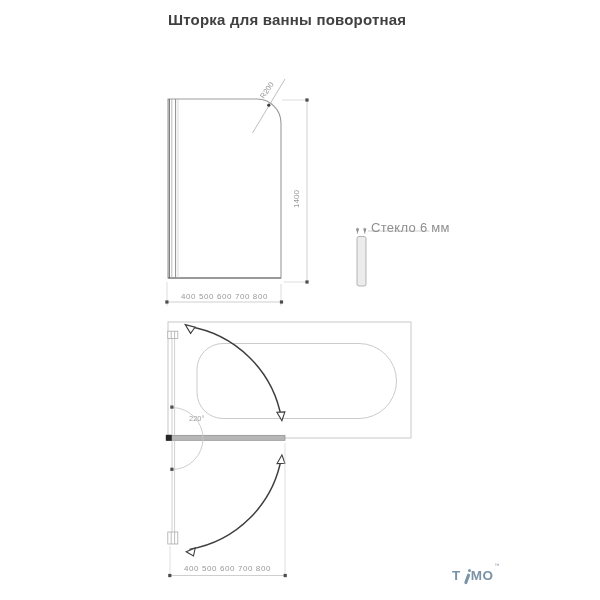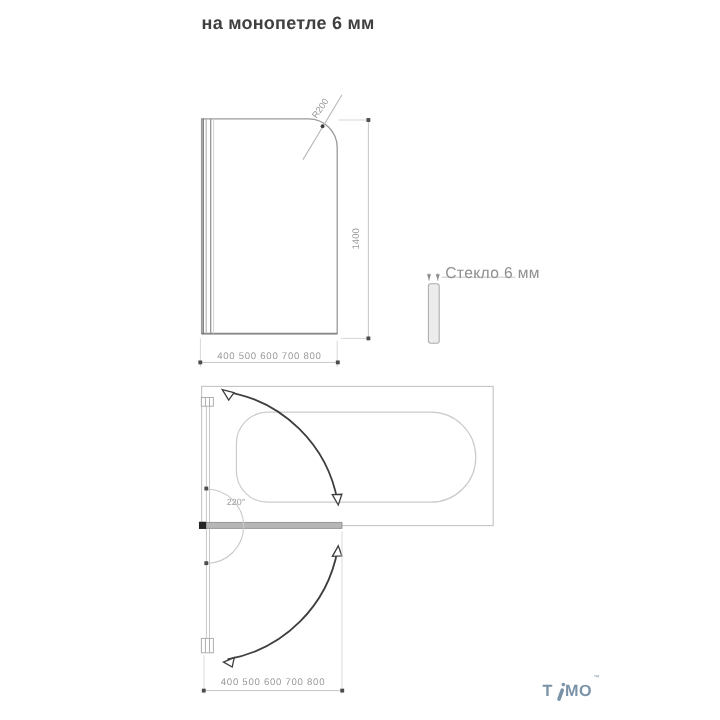--- a/index.html
+++ b/index.html
@@ -128,21 +128,21 @@
         <line x1="285" y1="443" x2="285" y2="578" stroke="#d2d2d2" stroke-width="0.7"></line>
         <line x1="170" y1="546" x2="170" y2="578" stroke="#d2d2d2" stroke-width="0.7"></line>
         <line x1="169.8" y1="575.5" x2="285.3" y2="575.5" stroke="#c3c3c3" stroke-width="0.8"></line>
         <rect x="168.2" y="573.9" width="3.2" height="3.2" fill="#4c4c4c"></rect>
         <rect x="283.6" y="573.9" width="3.2" height="3.2" fill="#4c4c4c"></rect>
       </g>
     </g>
   </svg>
 
   <div class="title-block">
-    <div>на монопетле 6 мм</div>
+    <div>Шторка для ванны поворотная</div>
   </div>
 
   <div class="lbl lbl-r200">R200</div>
   <div class="lbl lbl-1400">1400</div>
   <div class="lbl lbl-front-width">400 500 600 700 800</div>
   <div class="lbl lbl-glass">Стекло 6 мм</div>
   <div class="lbl lbl-angle">220°</div>
   <div class="lbl lbl-plan-width">400 500 600 700 800</div>
 
   <div class="logo">

